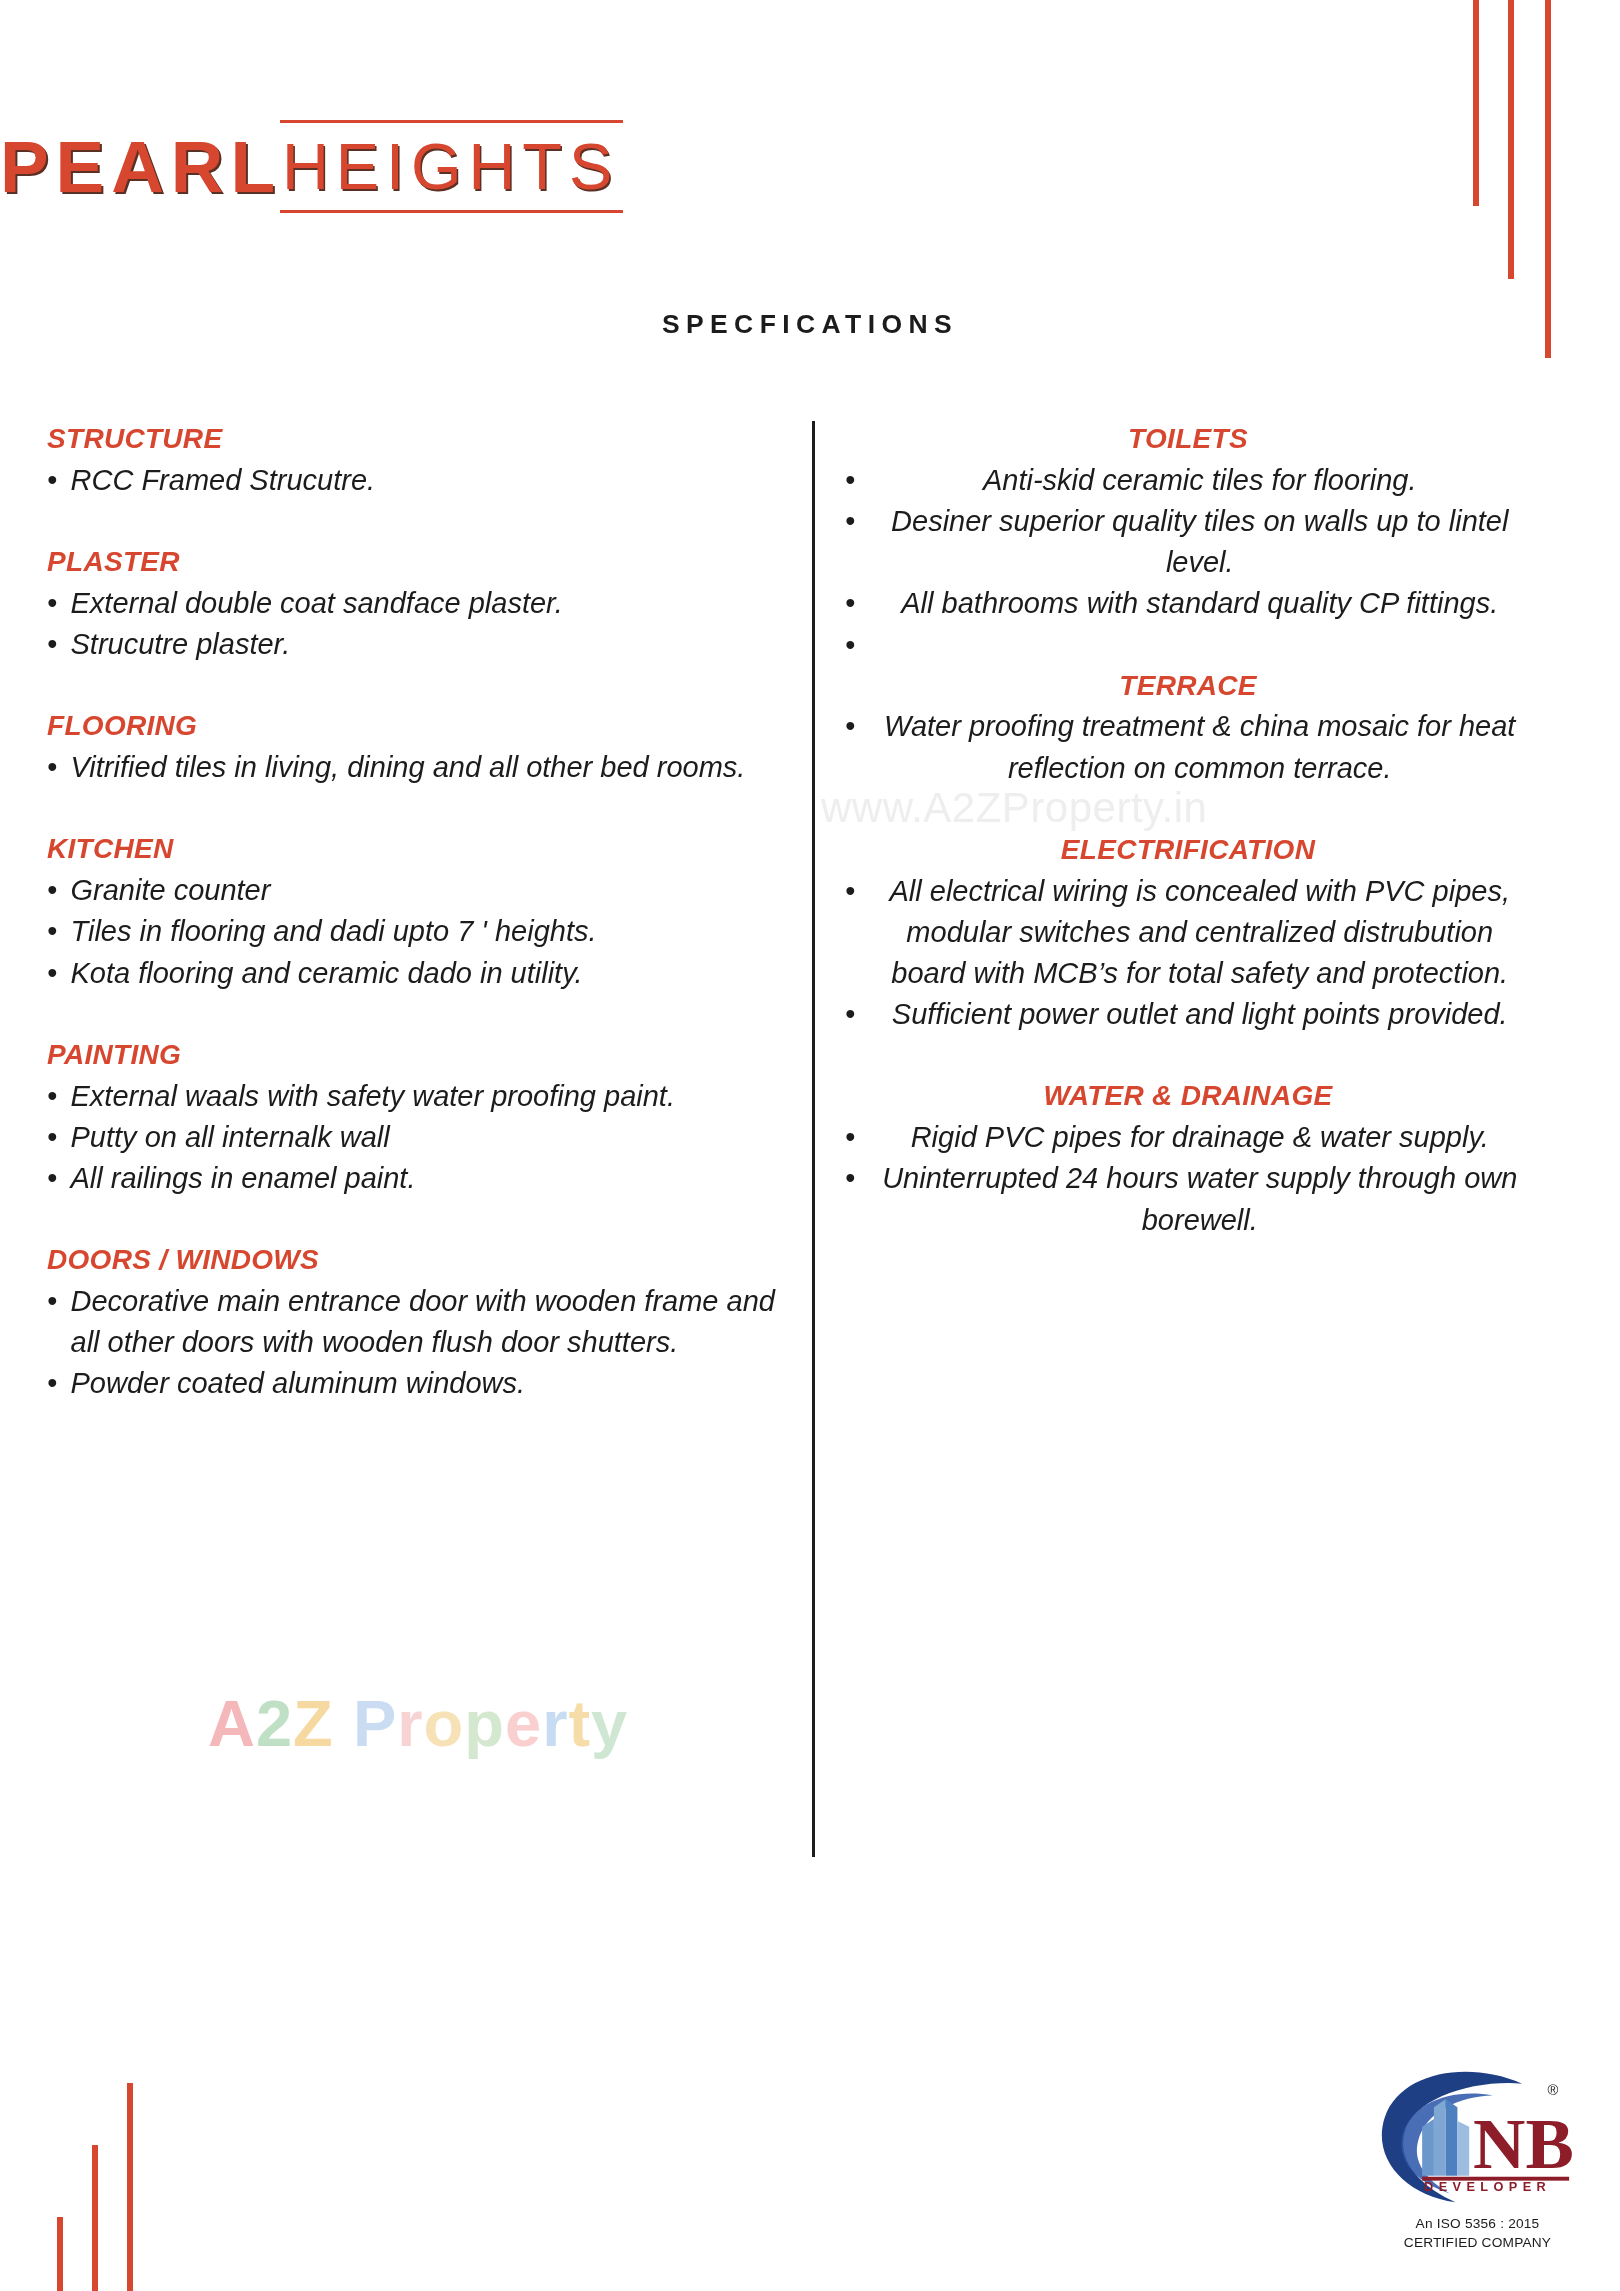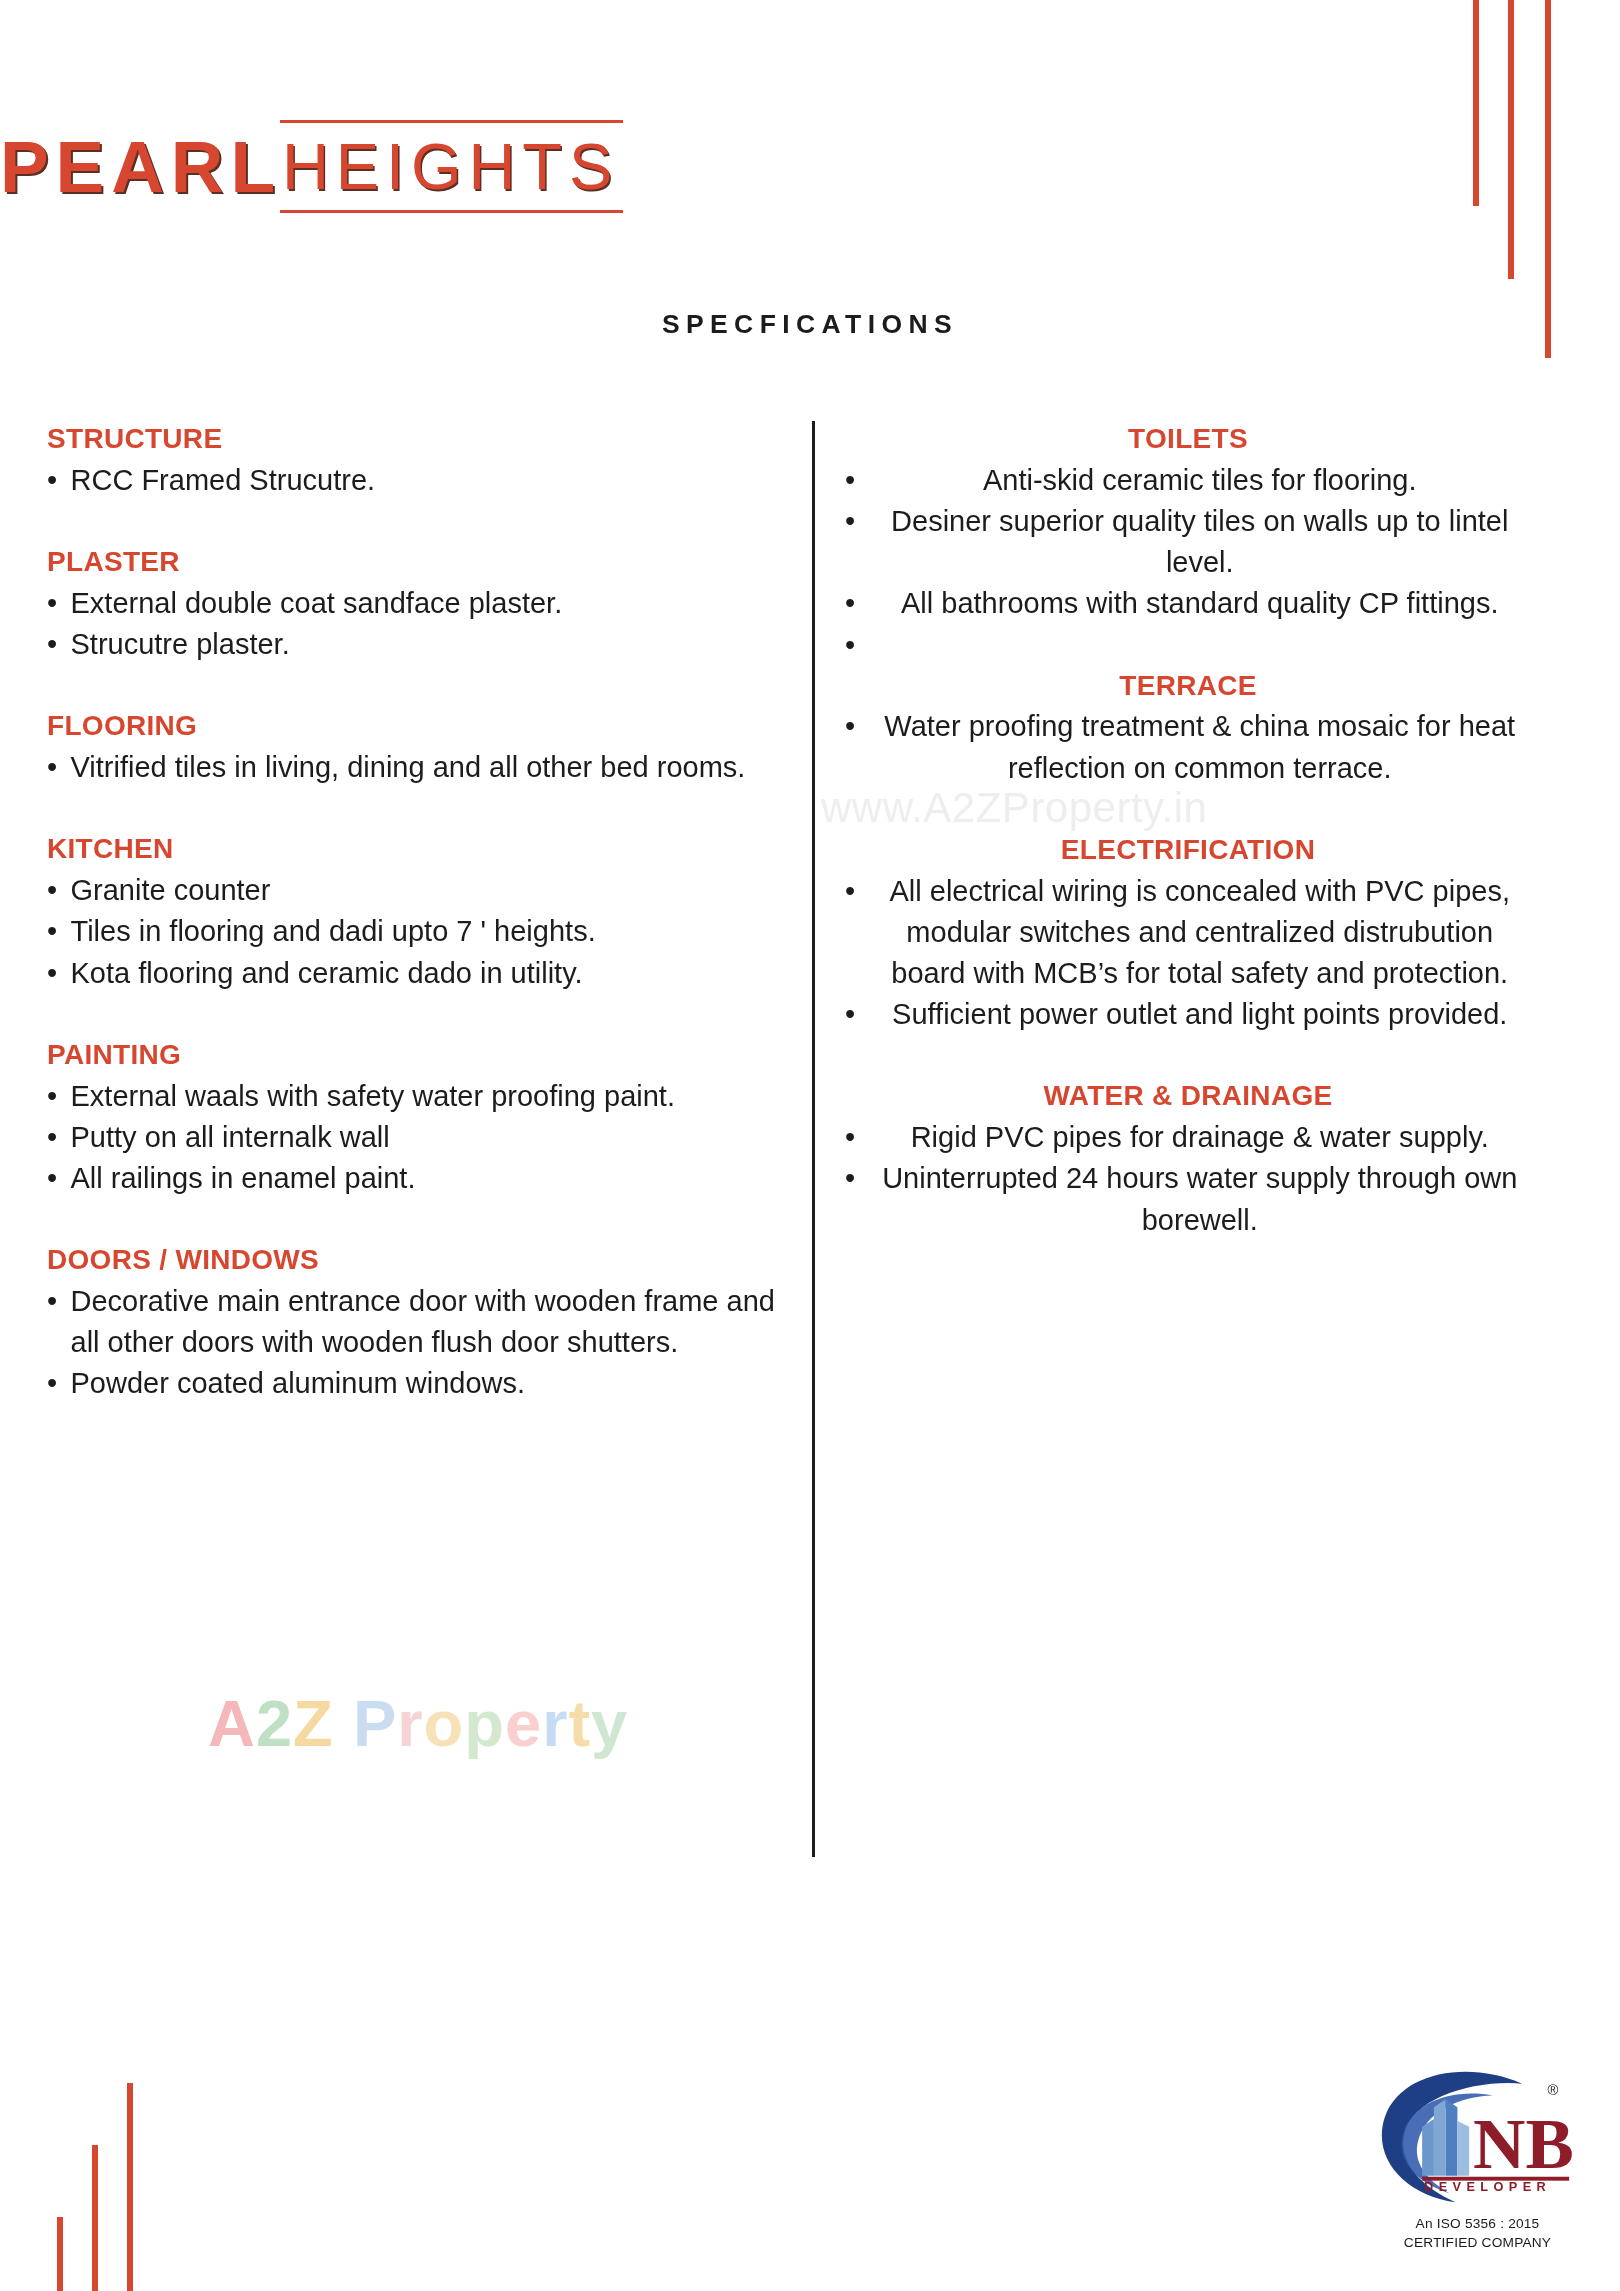--- a/index.html
+++ b/index.html
@@ -129,21 +129,21 @@
     height: 1436px;
     background: #1c1c1c;
   }
   .column {
     position: absolute;
     top: 0;
   }
   #col-left  { left: 47px;  width: 745px; }
   #col-right { left: 845px; width: 686px; text-align: center; }
 
-  .spec-block { margin-bottom: 43px; }
+  .spec-block { margin-bottom: 43px; font-style: italic; }
   .spec-block:last-child { margin-bottom: 0; }
 
   .spec-heading {
     color: #d7472f;
     font-size: 28px;
     font-weight: 700;
     letter-spacing: 0.3px;
     margin-bottom: 3.9px;
     line-height: 1.25;
   }

